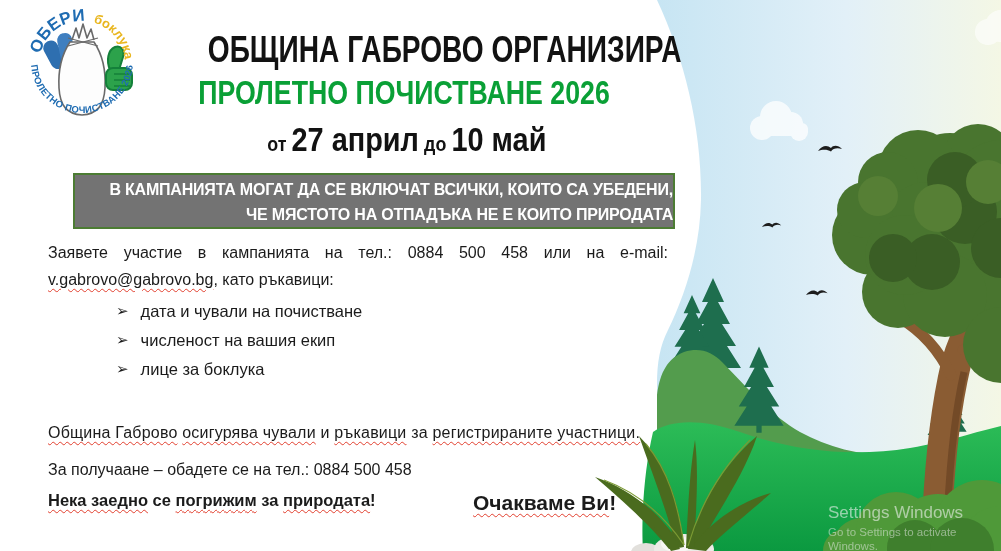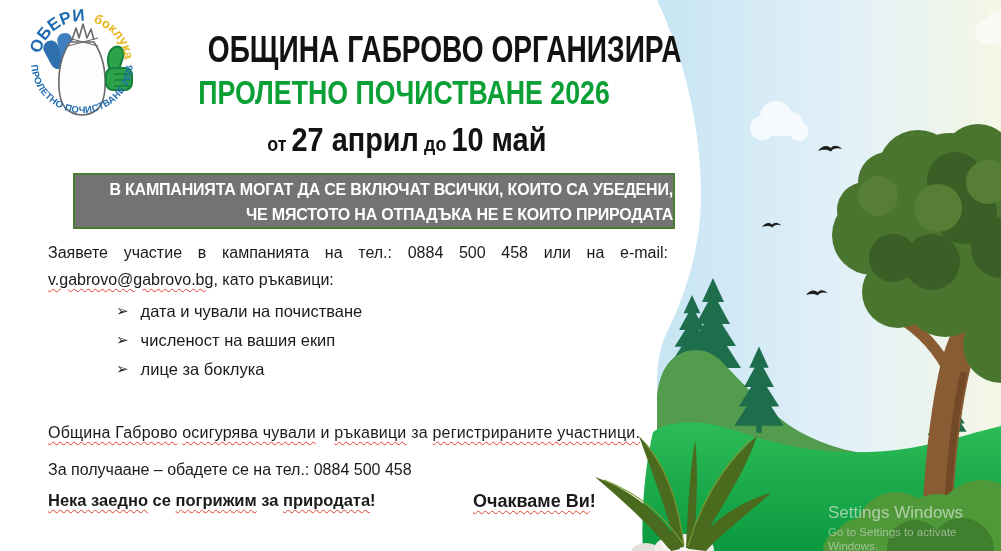--- a/index.html
+++ b/index.html
@@ -24,21 +24,21 @@
     line-height:25px;text-align:right;padding-top:2px;letter-spacing:-0.2px;
   }
   .invite{position:absolute;left:48px;top:240px;width:620px;font-size:16px;line-height:26.5px;text-align:justify;}
   .sq{text-decoration:underline;text-decoration-style:wavy;text-decoration-color:#e2402f;text-decoration-thickness:1px;text-underline-offset:3px;}
   .bullets{position:absolute;left:116px;top:297px;margin:0;padding:0;list-style:none;font-size:16.5px;}
   .bullets li{line-height:28px;}
   .bullets .arrow{display:inline-block;font-size:15px;margin-right:12px;transform:translateY(-1px);}
   .provide{position:absolute;left:48px;top:419px;width:620px;font-size:16px;font-weight:normal;line-height:27px;text-align:justify;letter-spacing:0.2px;}
   .pickup{position:absolute;left:48px;top:461px;font-size:16px;}
   .closing-left{position:absolute;left:48px;top:491px;font-size:16.5px;font-weight:bold;white-space:nowrap;}
-  .closing-right{position:absolute;left:473px;top:491px;font-size:18px;font-weight:bold;white-space:nowrap;}
+  .closing-right{position:absolute;left:473px;top:491px;font-size:21px;font-weight:bold;white-space:nowrap;}
   .watermark{position:absolute;left:828px;top:503px;text-align:left;pointer-events:none;}
   .wm1{font-size:17px;color:rgba(245,245,245,0.58);line-height:20px;}
   .wm2{font-size:11.5px;color:rgba(240,240,240,0.50);line-height:14px;margin-top:2px;}
 </style>
 </head>
 <body>
 
 <div class="stage">
 
   <svg class="scene" width="1001" height="551" viewBox="0 0 1001 551">

